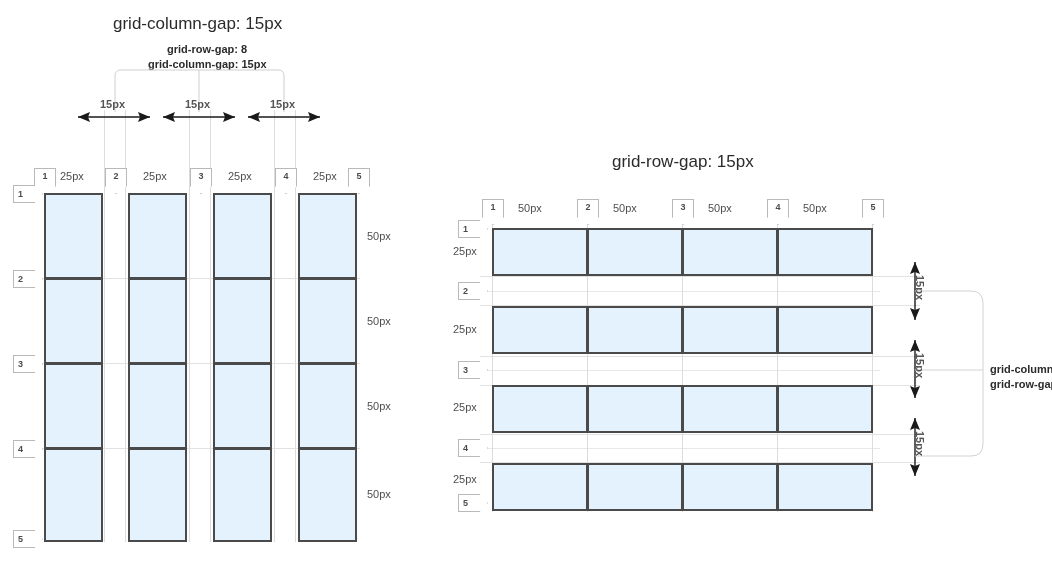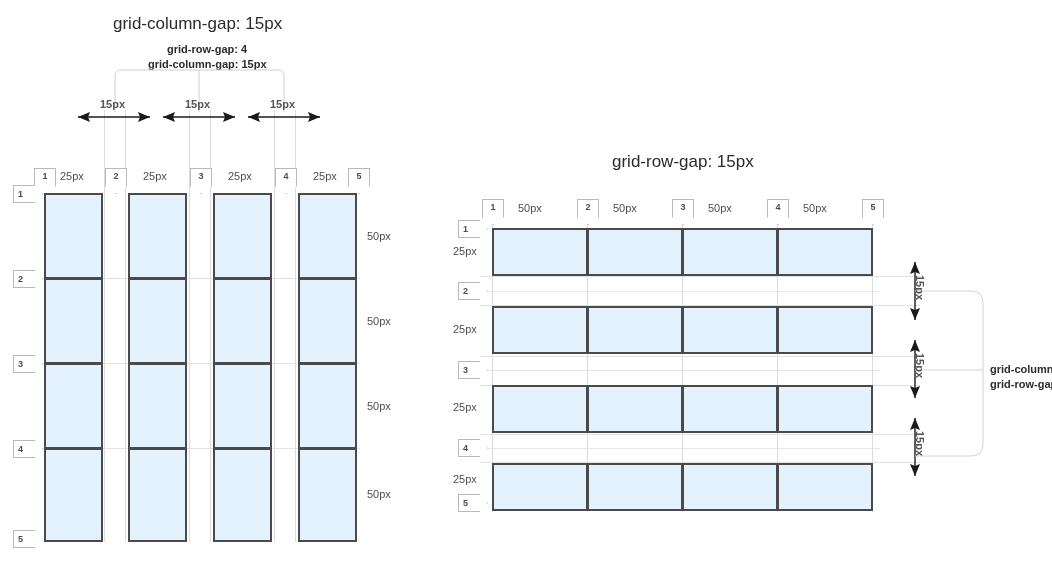--- a/index.html
+++ b/index.html
@@ -100,21 +100,21 @@
 </style>
 </head>
 <body>
 
 <div class="stage">
 
   <div class="abs" style="left:0;top:0;width:430px;height:570px;">
 
     <div class="fig-title abs" style="left:113px;top:14px;">grid-column-gap: 15px</div>
 
-    <div class="callout" style="left:167px;top:43px;">grid-row-gap: 4</div>
+    <div class="callout" style="left:167px;top:43px;">grid-row-gap: 8</div>
     <div class="callout" style="left:148px;top:58px;">grid-column-gap: 15px</div>
 
     <svg class="bracket" style="left:0;top:0;" width="430" height="200">
       <path d="M115,112 L115,76 Q115,70 121,70 L278,70 Q284,70 284,76 L284,112" fill="none" stroke="#cfcfcf" stroke-width="1"></path>
       <path d="M199,70 L199,112" fill="none" stroke="#cfcfcf" stroke-width="1"></path>
     </svg>
 
     <div class="vguide" style="left:104px;top:110px;height:432px;"></div>
     <div class="vguide" style="left:125px;top:110px;height:432px;"></div>
     <div class="vguide" style="left:189px;top:110px;height:432px;"></div>

